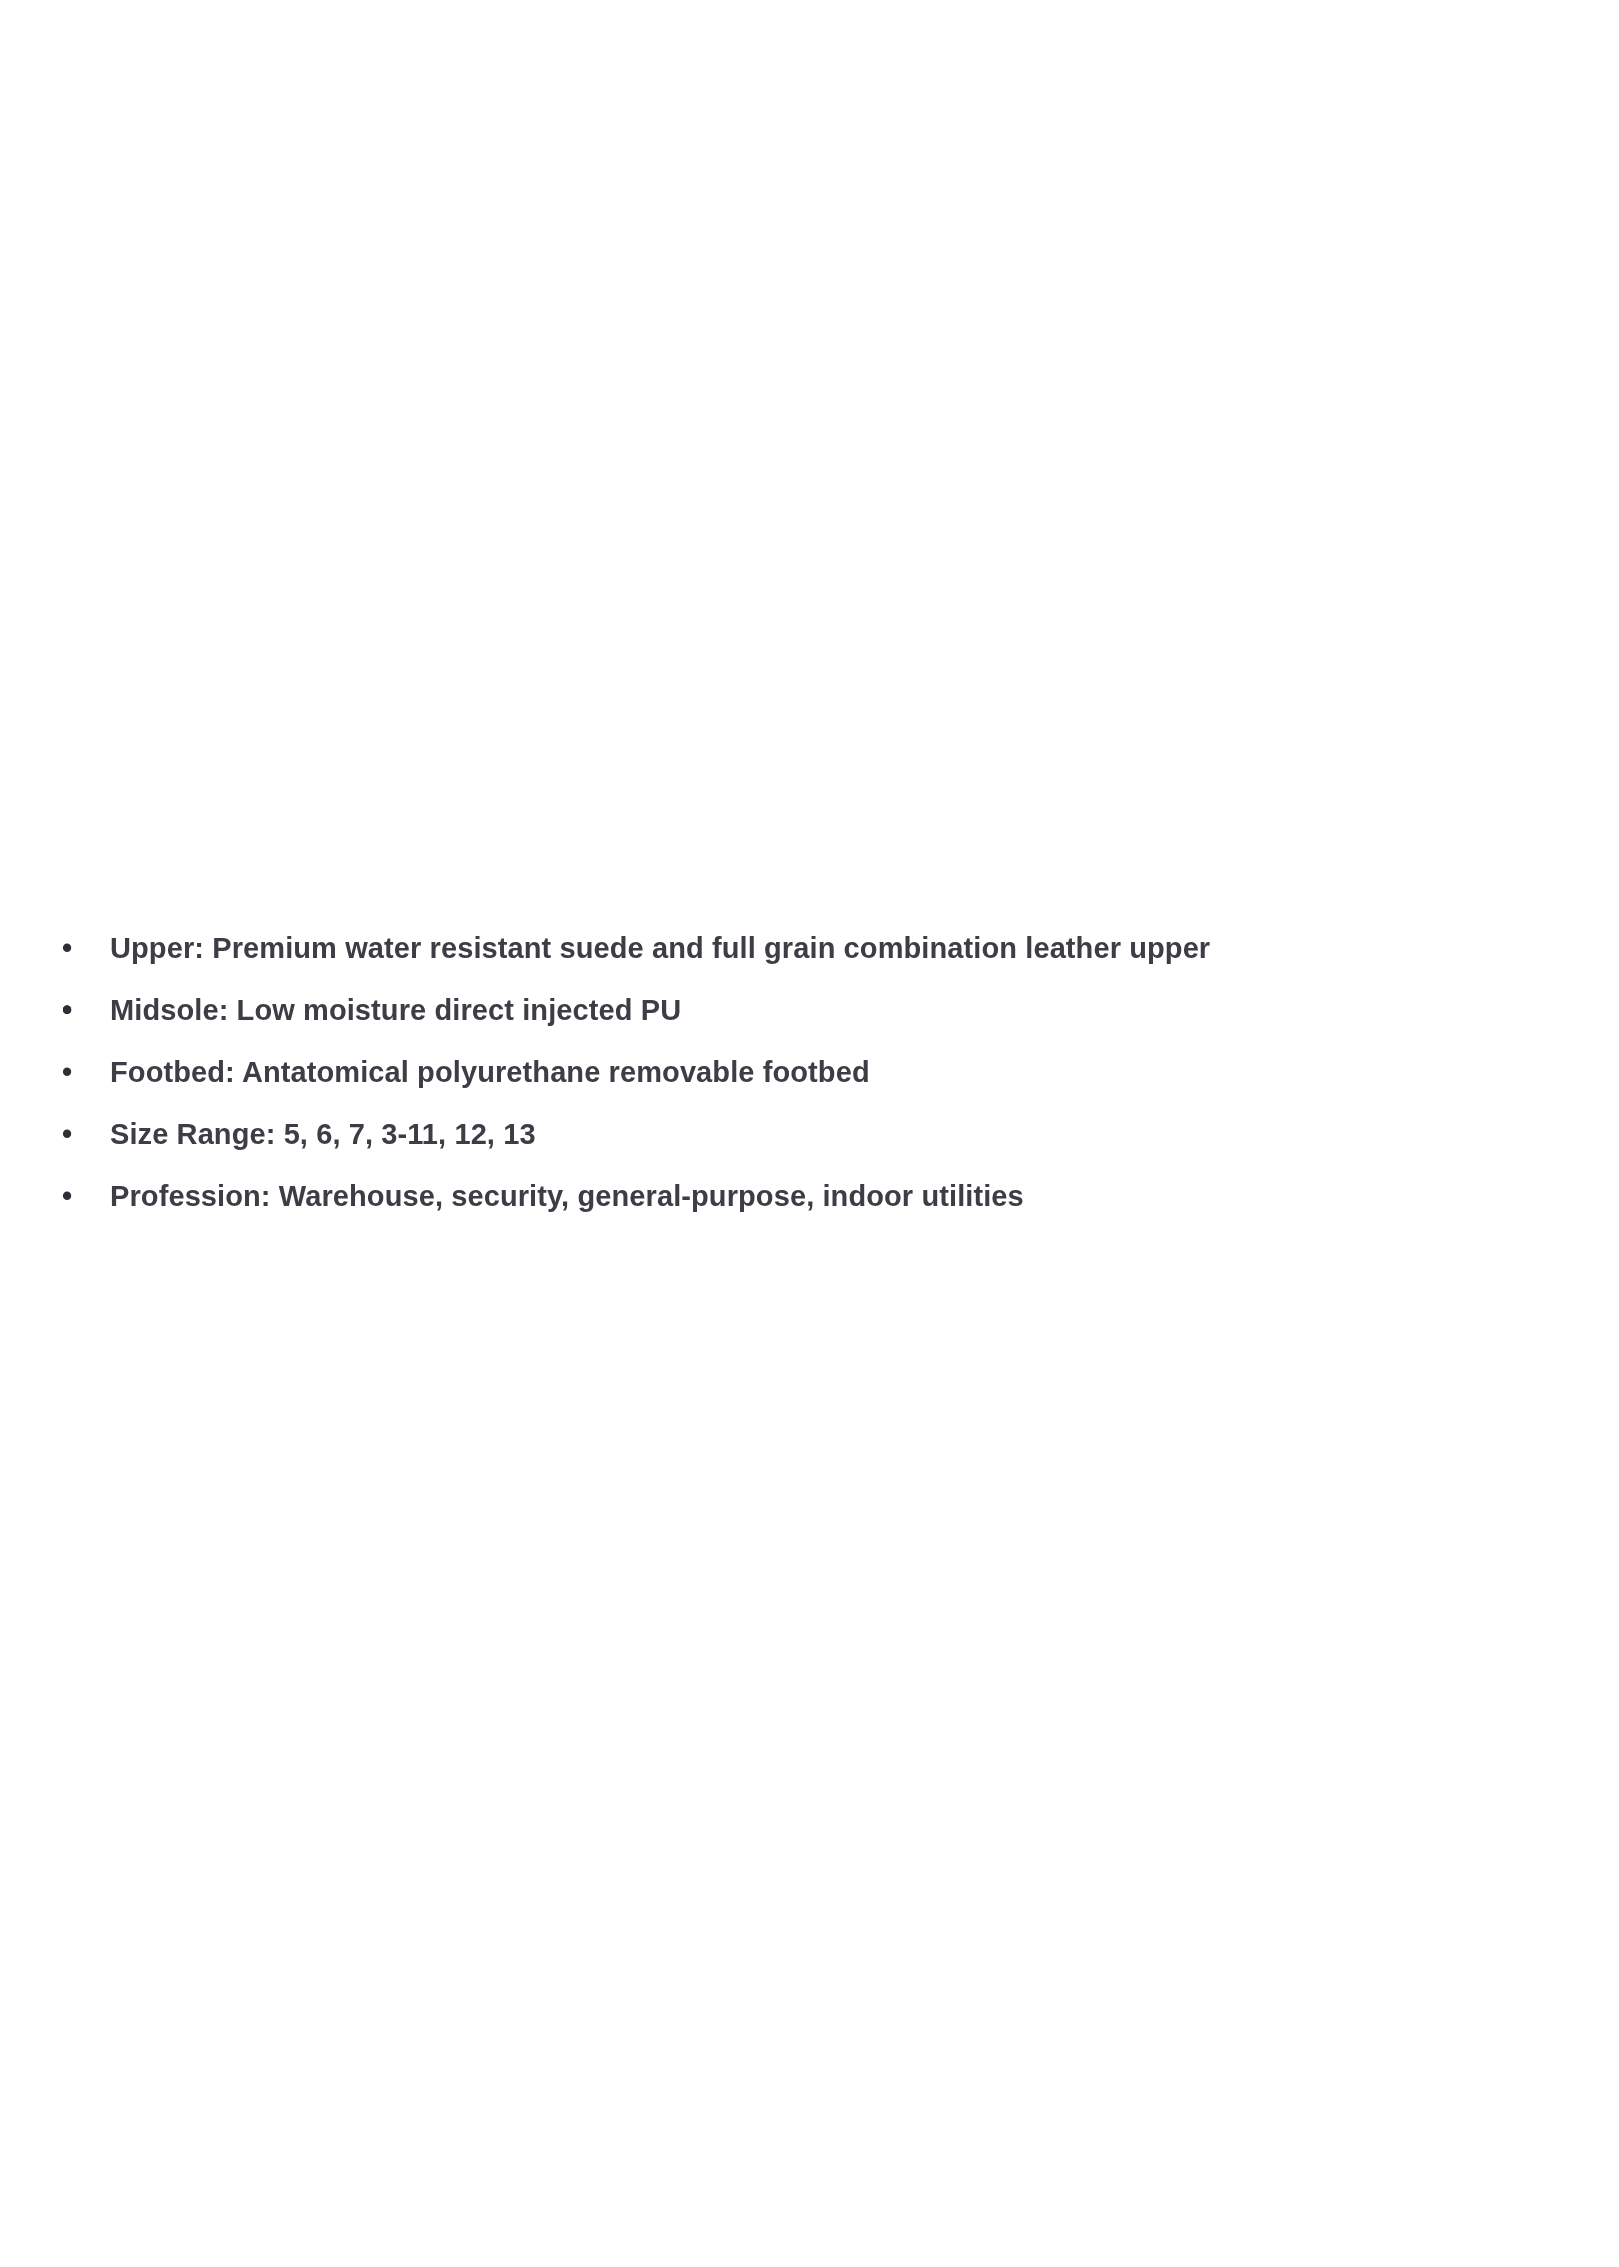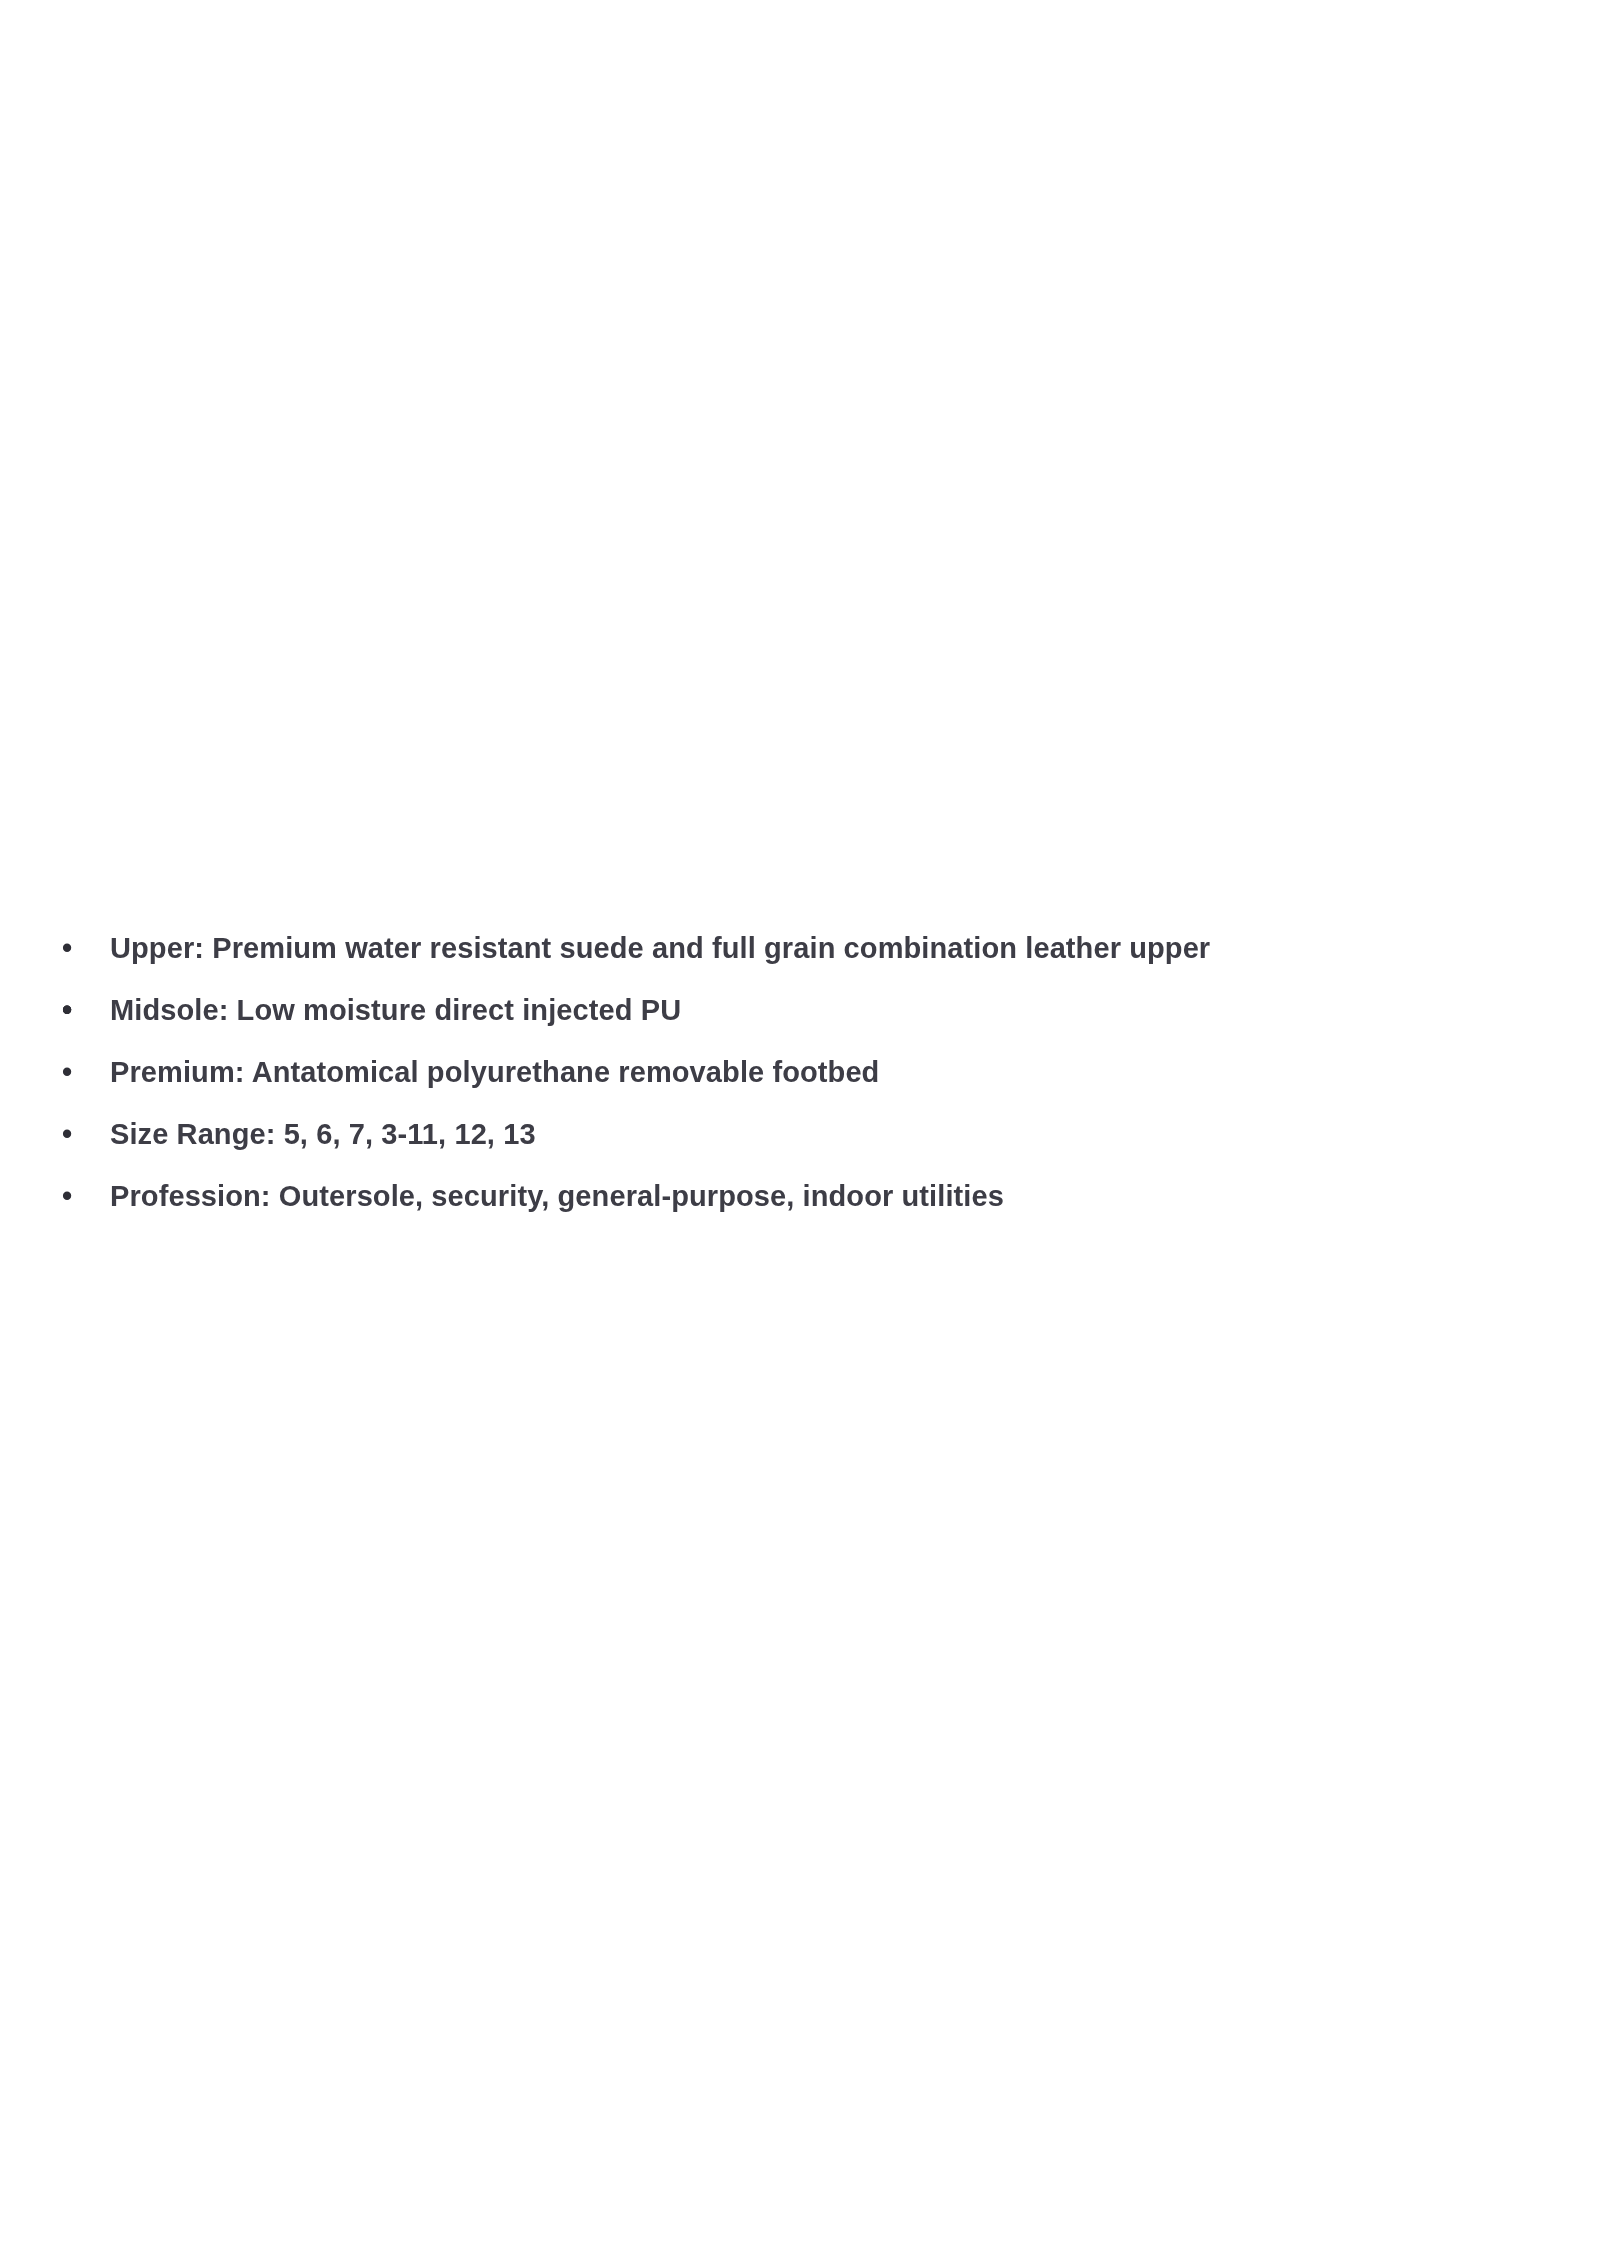--- a/index.html
+++ b/index.html
@@ -59,25 +59,25 @@
     </li>
     <li>
       <span class="bullet">•</span>
     </li>
     <li>
       <span class="bullet">•</span>
       <span>Midsole: Low moisture direct injected PU</span>
     </li>
     <li>
       <span class="bullet">•</span>
-      <span>Premium: Antatomical polyurethane removable footbed</span>
+      <span>Footbed: Antatomical polyurethane removable footbed</span>
     </li>
     <li>
       <span class="bullet">•</span>
       <span>Size Range: 5, 6, 7, 3-11, 12, 13</span>
     </li>
     <li>
       <span class="bullet">•</span>
-      <span>Profession: Outersole, security, general-purpose, indoor utilities</span>
+      <span>Profession: Warehouse, security, general-purpose, indoor utilities</span>
     </li>
   </ul>
 </div>
 
 
 </body></html>

